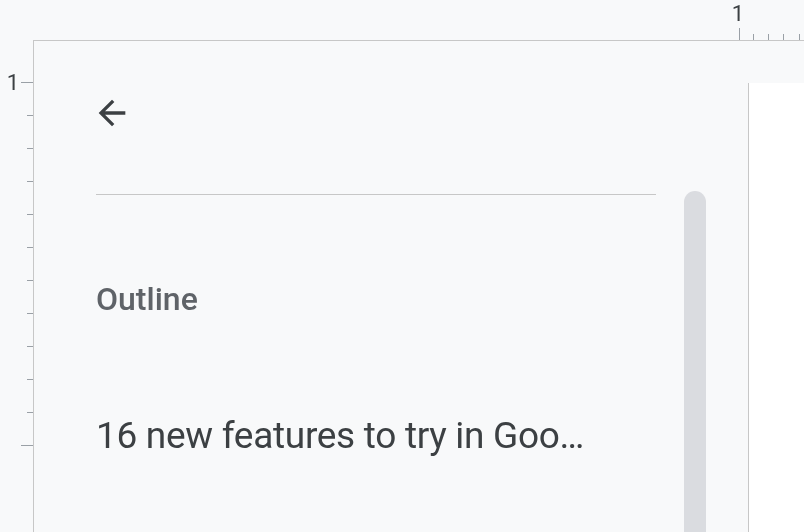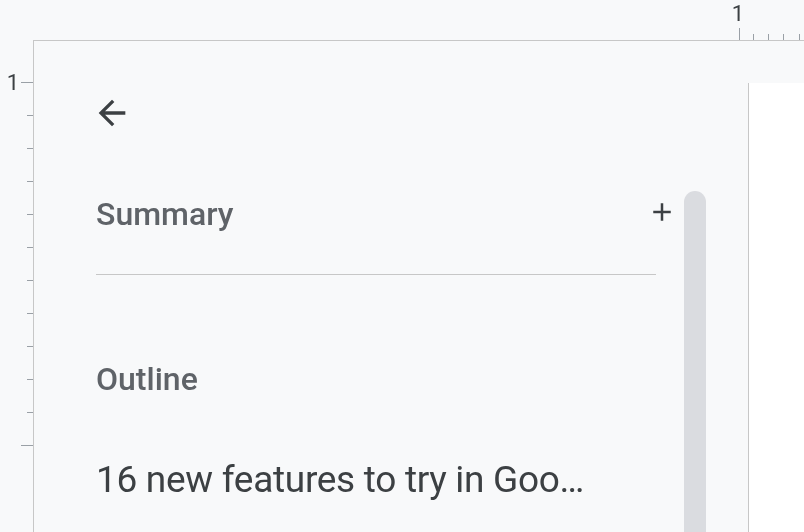--- a/index.html
+++ b/index.html
@@ -137,21 +137,21 @@
       height: 1px;
       background: #c7c7c7;
       width: 560px;
       margin-bottom: 85px;
     }
     
     .outline-label {
       font-size: 32px;
       font-weight: 500;
       color: #5f6368;
-      margin-bottom: 60px;
+      margin-bottom: 96px;
     }
     
     .outline-item {
       font-size: 37px;
       font-weight: 400;
       color: #3c4043;
       cursor: pointer;
       white-space: nowrap;
       overflow: hidden;
       text-overflow: ellipsis;
@@ -216,30 +216,20 @@
   <div class="outline-panel">
 
     <div class="back-button">
       <span>
         <svg viewBox="0 0 24 24">
             <path d="M20 11H7.83l5.59-5.59L12 4l-8 8 8 8 1.41-1.41L7.83 13H20v-2z"></path>
           </svg>
       </span>
     </div>
 
-    <div class="summary-row">
-      <div class="summary-label">Summary</div>
-      <div class="add-summary-btn">
-        <span>
-          <svg viewBox="0 0 24 24">
-              <path d="M19 13h-6v6h-2v-6H5v-2h6V5h2v6h6v2z"></path>
-            </svg>
-        </span>
-      </div>
-    </div>
 
     <div class="divider"></div>
 
     <div class="outline-label">Outline</div>
 
     <div class="outline-item">16 new features to try in Goo…</div>
 
     <div class="scrollbar"></div>
   </div>
 

